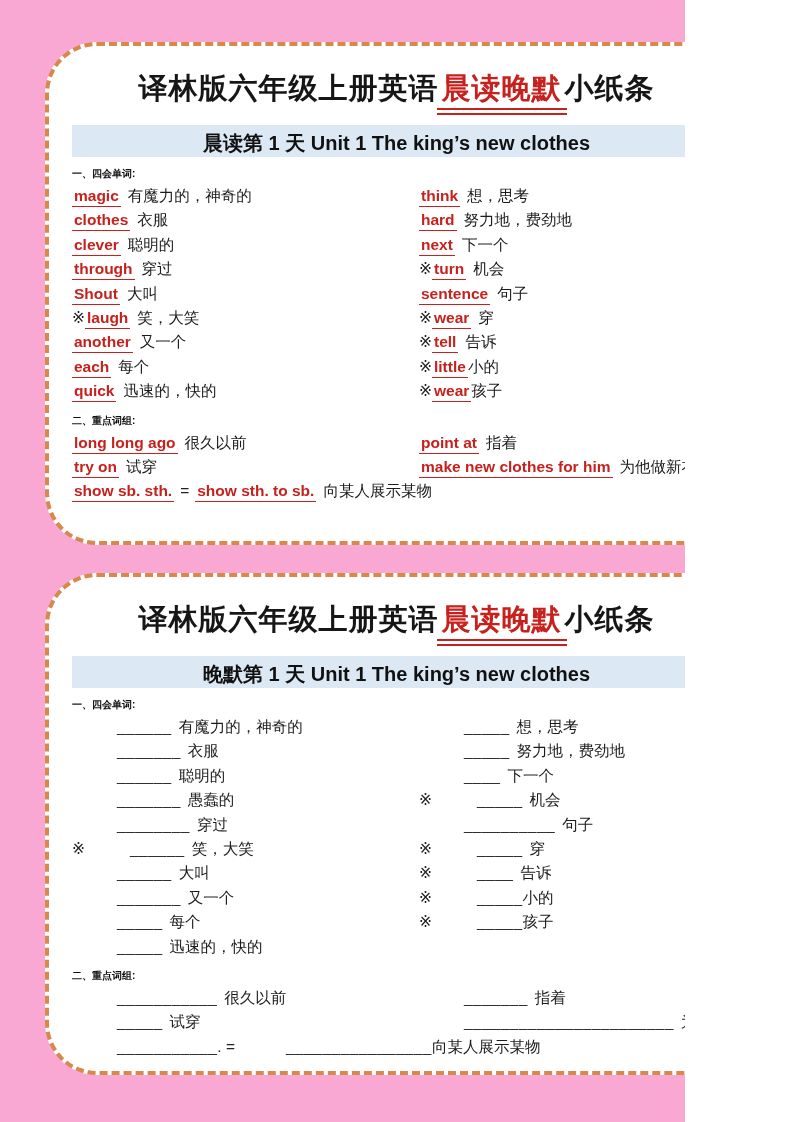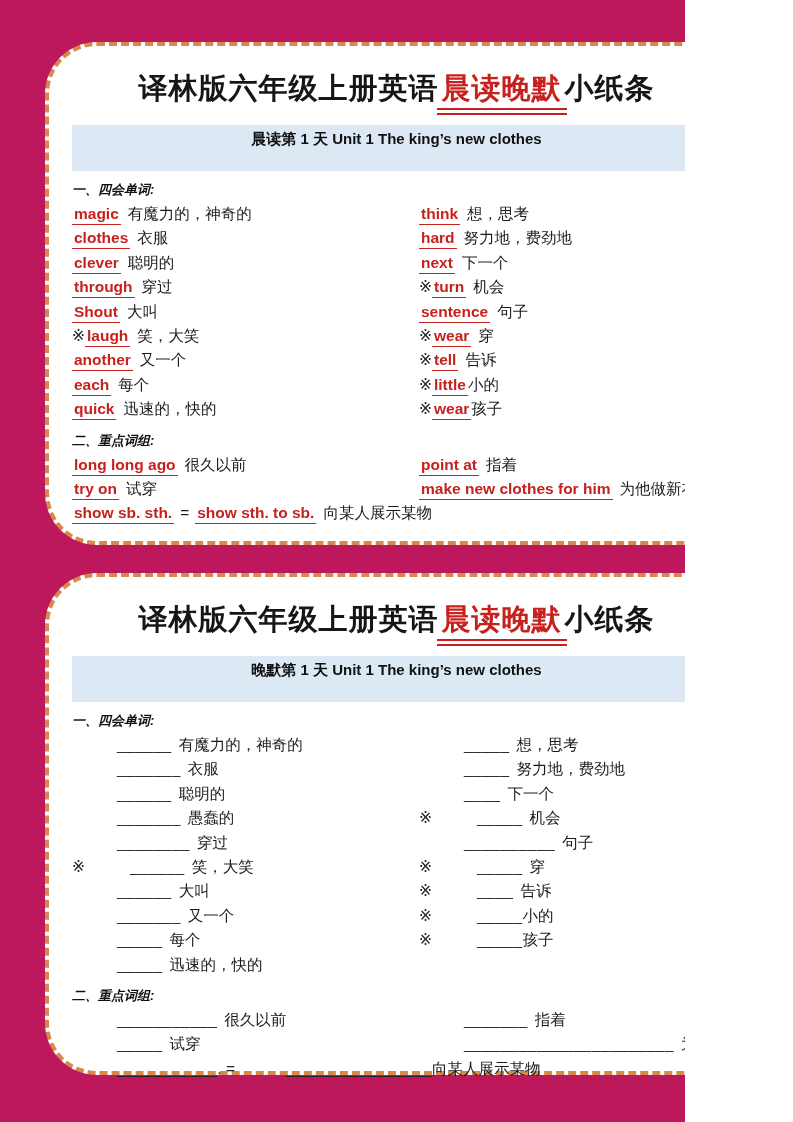--- a/index.html
+++ b/index.html
@@ -4,21 +4,21 @@
 <style>
   html,body { margin:0; padding:0; background:#ffffff; }
   body {
     font-family: "Liberation Sans", "DejaVu Sans", sans-serif;
     color:#1b1b1b;
     -webkit-font-smoothing: antialiased;
   }
   .page {
     position:relative;
     width:685px; height:1122px;
-    background:#be185d;
+    background:#f9a8d4;
     overflow:hidden;
   }
   .panel {
     position:absolute;
     left:45px;
     width:703px;
     box-sizing:border-box;
     border:4px dashed #d8884b;
     border-radius:52px;
     padding:10px 23px 0;
@@ -42,31 +42,30 @@
     display:inline-block;
     line-height:36px;
     border-bottom:7px double #c7211e;
     padding:0 5px 2px;
     margin:0 -2px;
   }
   .banner {
     margin-top:10px;
     background:#dce9f5;
     color:#111;
-    font-size:15px;
+    font-size:20px;
     font-weight:700;
     text-align:center;
-    padding:5px 0 22px;
+    padding:5px 0 0;
   }
   .section-label {
-    font-size:13px;
+    font-size:10px;
     font-weight:700;
     color:#111;
     margin:10px 0 3px;
-    font-style:italic;
   }
   .cols { display:flex; }
   .col-l { width:347px; flex:none; }
   .col-r { flex:1; min-width:0; }
 
   .row {
     white-space:nowrap;
     height:24.4px;
     line-height:24.4px;
     font-size:15.5px;

